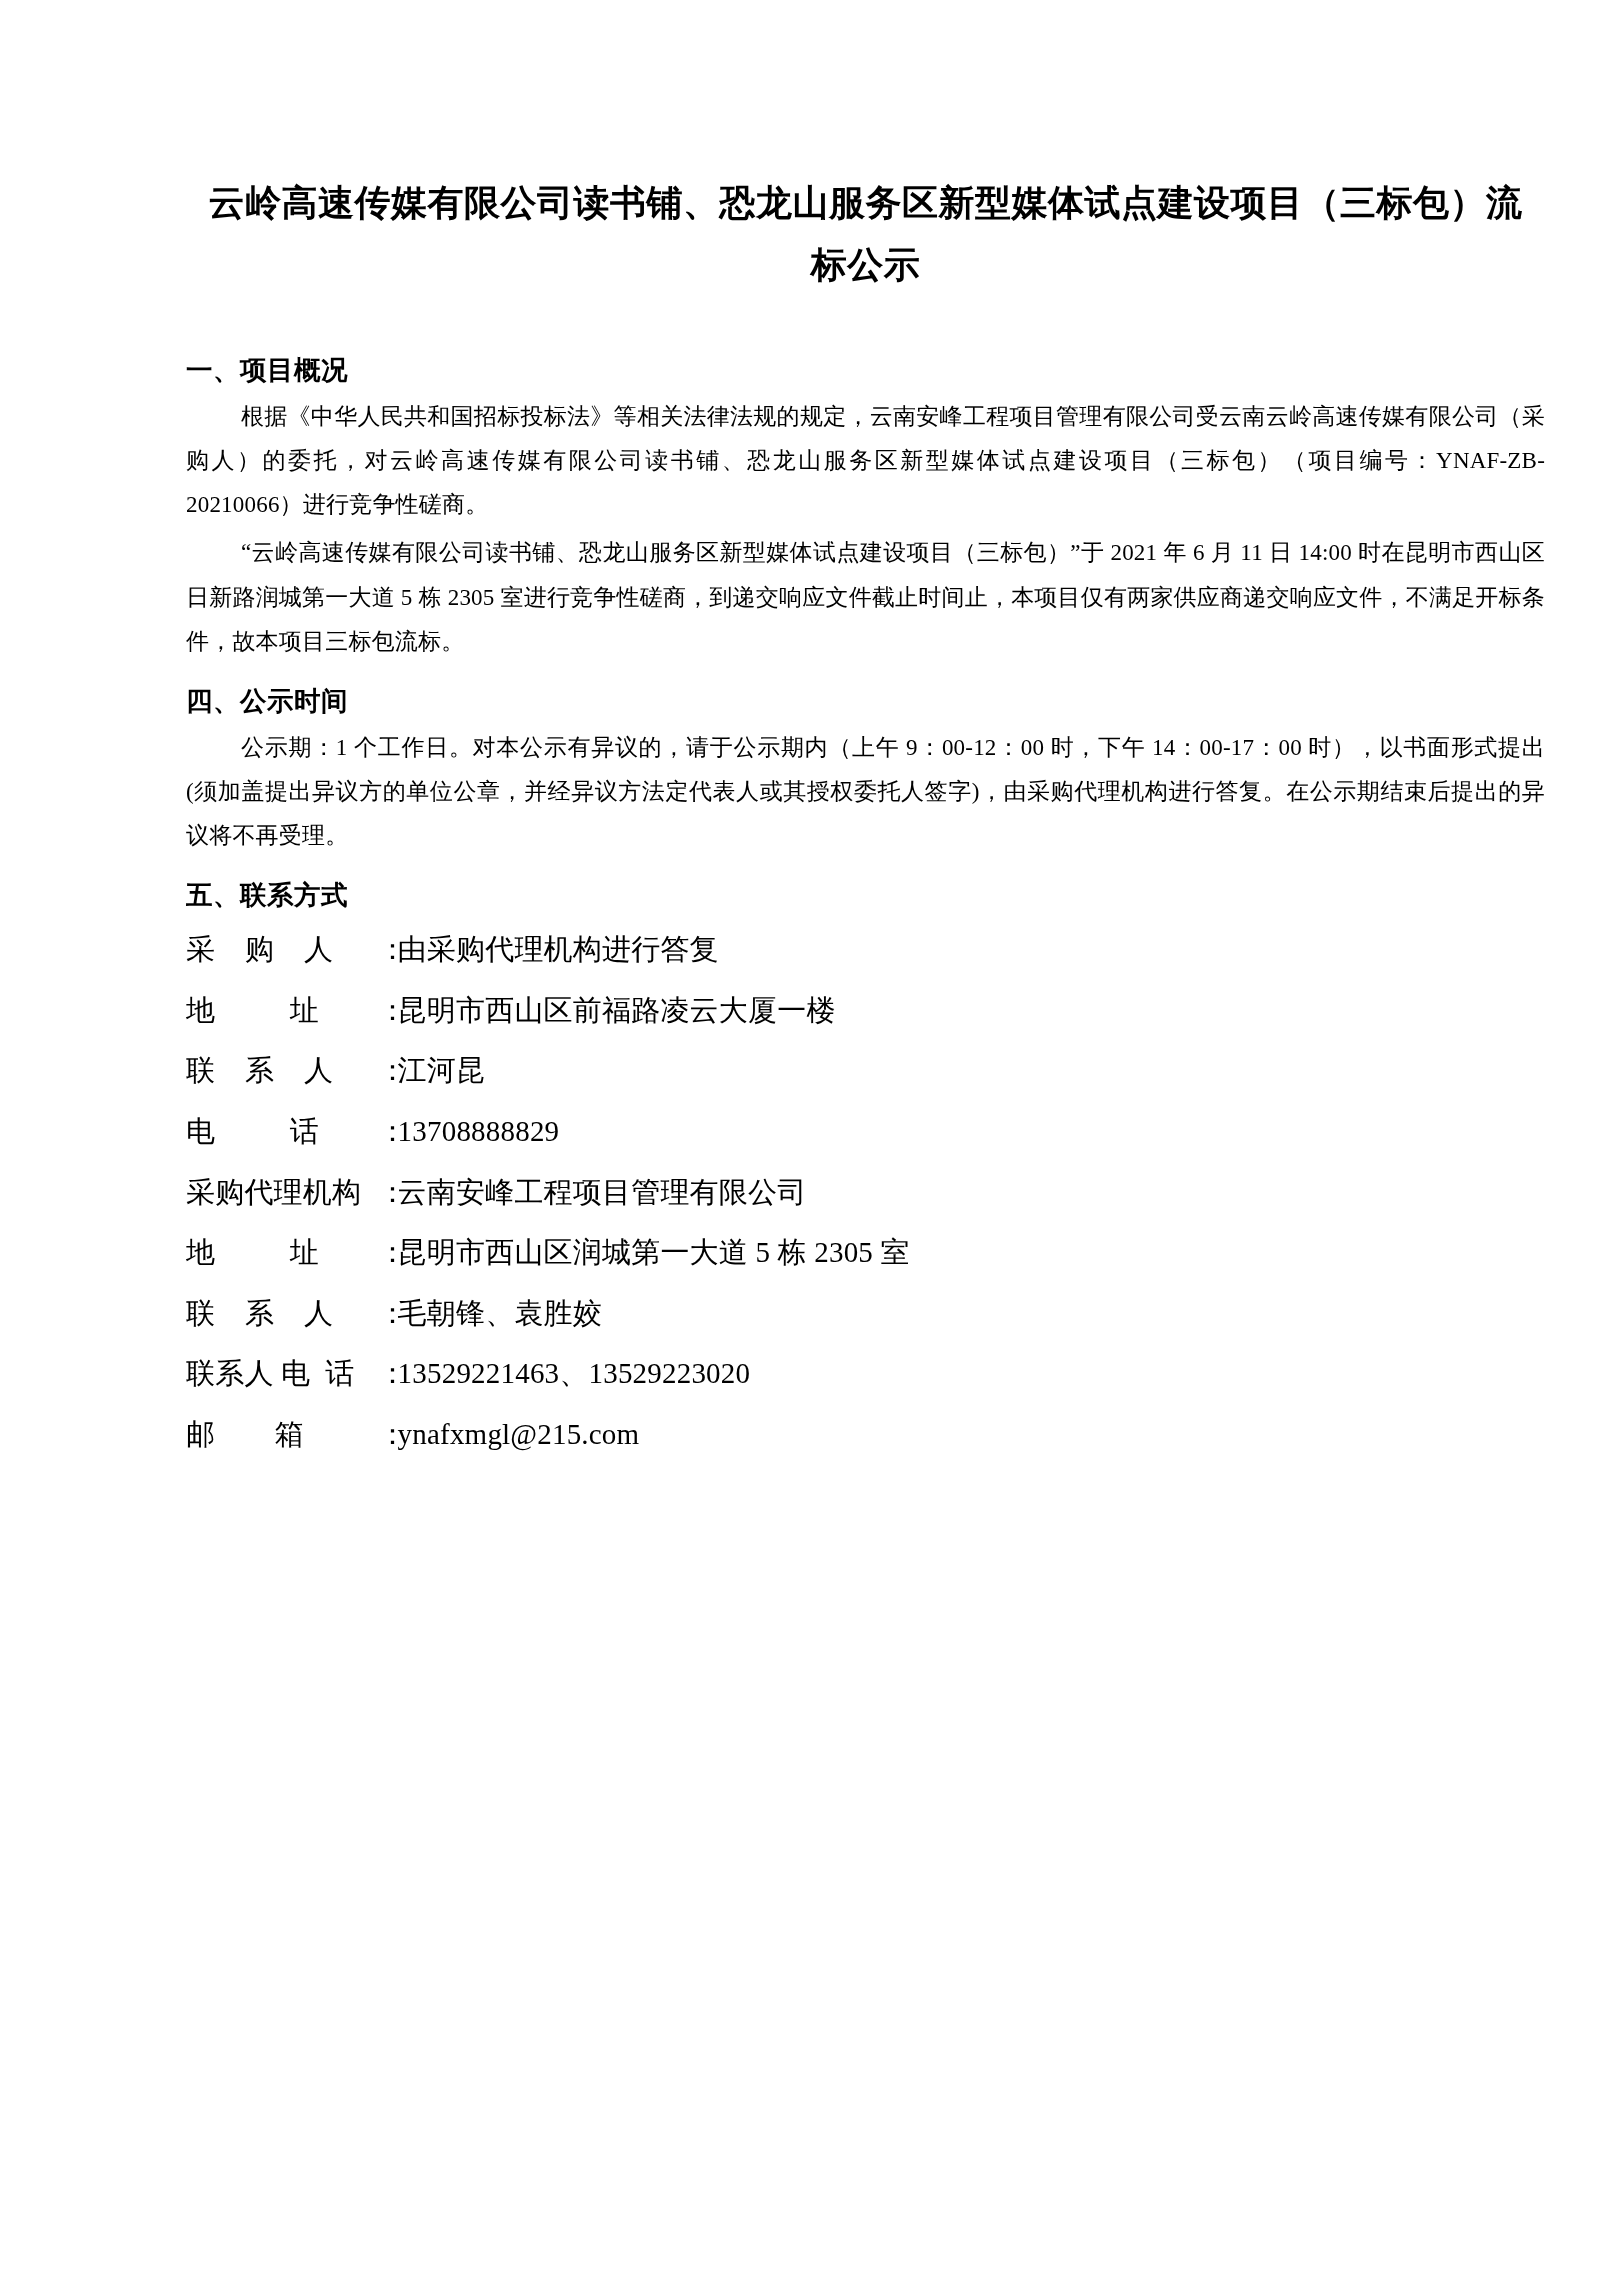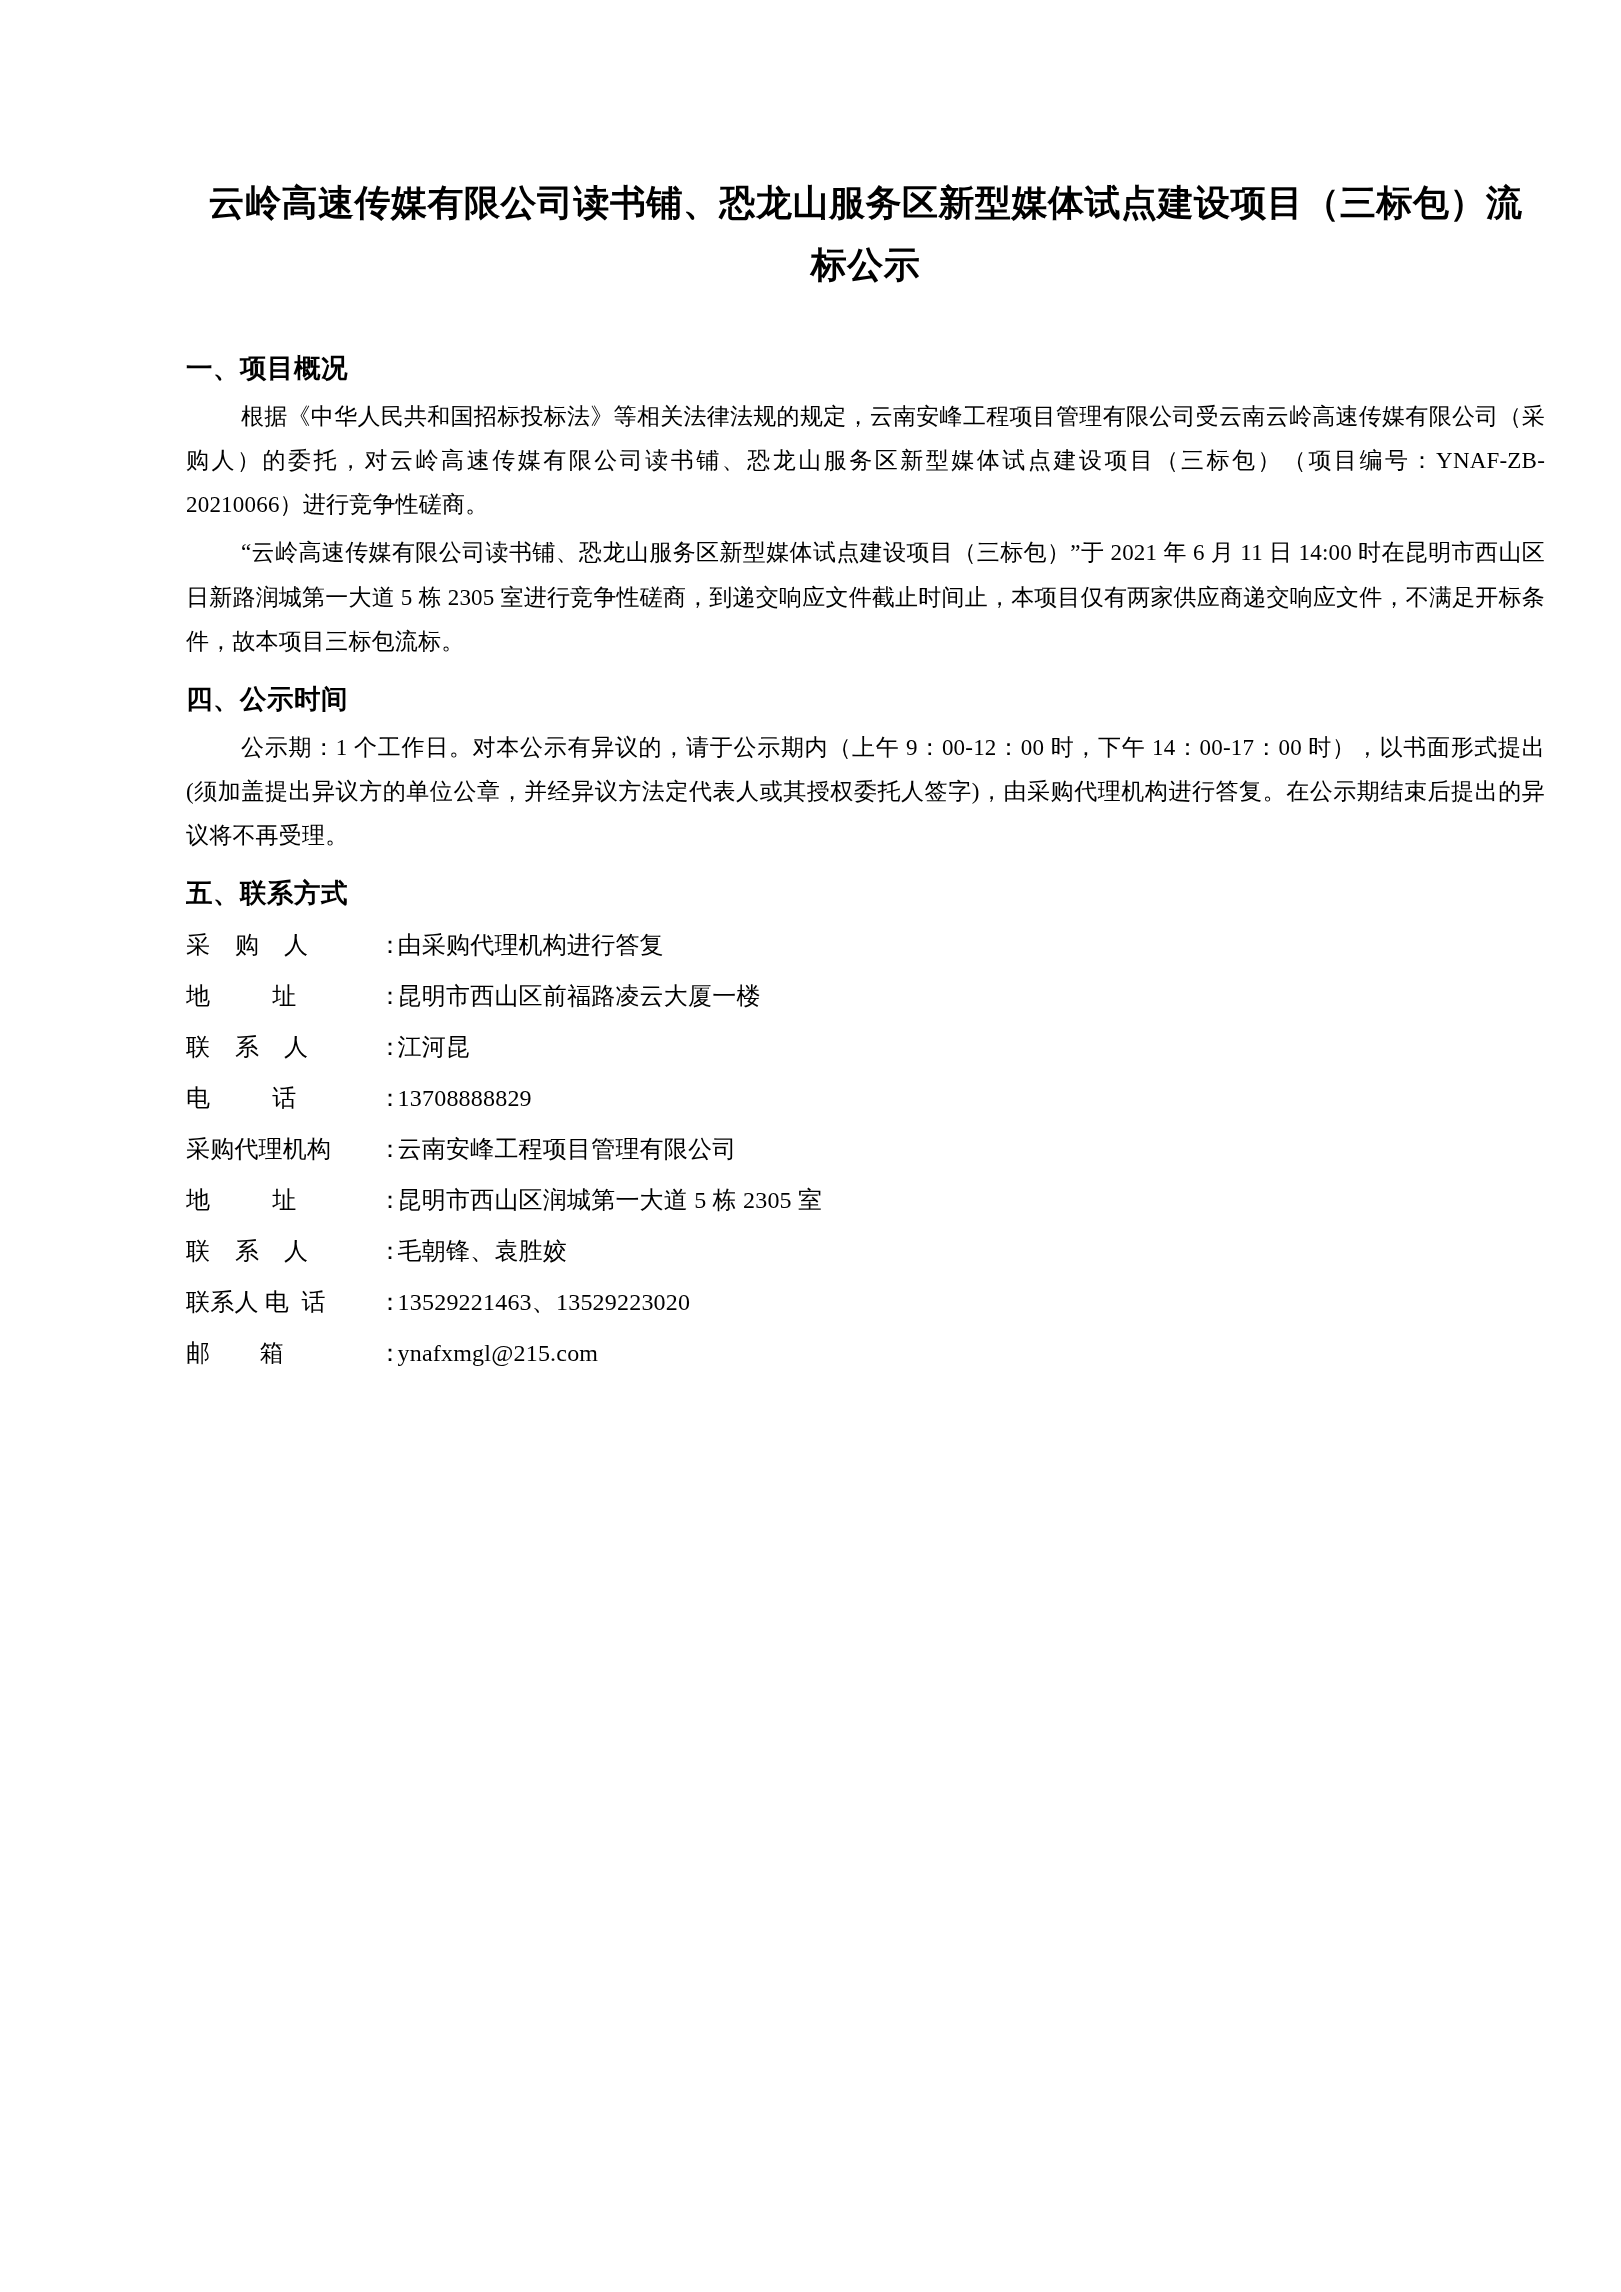--- a/index.html
+++ b/index.html
@@ -25,21 +25,21 @@
     font-family: "DejaVu Sans", "Liberation Sans", sans-serif;
     font-weight: bold;
     font-size: 36px;
     line-height: 1.72;
     text-align: center;
     letter-spacing: 0.5px;
     margin: 0 0 53px 0;
     padding: 0 9.8px;
   }
   .section-head {
-    font-family: Liberation Mono, monospace;
+    font-family: Liberation Serif, serif;
     font-weight: bold;
     font-size: 26.5px;
     line-height: 1.6;
     margin: 15.7px 0 3.9px 0;
     letter-spacing: 0.5px;
   }
   .para {
     font-size: 23px;
     line-height: 1.92;
     text-align: justify;
@@ -49,21 +49,21 @@
     letter-spacing: 0.2px;
   }
   .contact-list {
     margin: 5.9px 0 0 0;
     padding: 0;
     list-style: none;
   }
   .contact-row {
     display: flex;
     align-items: center;
-    font-size: 24px;
+    font-size: 29px;
     line-height: 1.92;
     margin: 0 0 4.9px 0;
   }
   .c-label {
     flex: 0 0 auto;
     width: 192px;
     white-space: pre;
     letter-spacing: 0.2px;
   }
   .c-colon {

